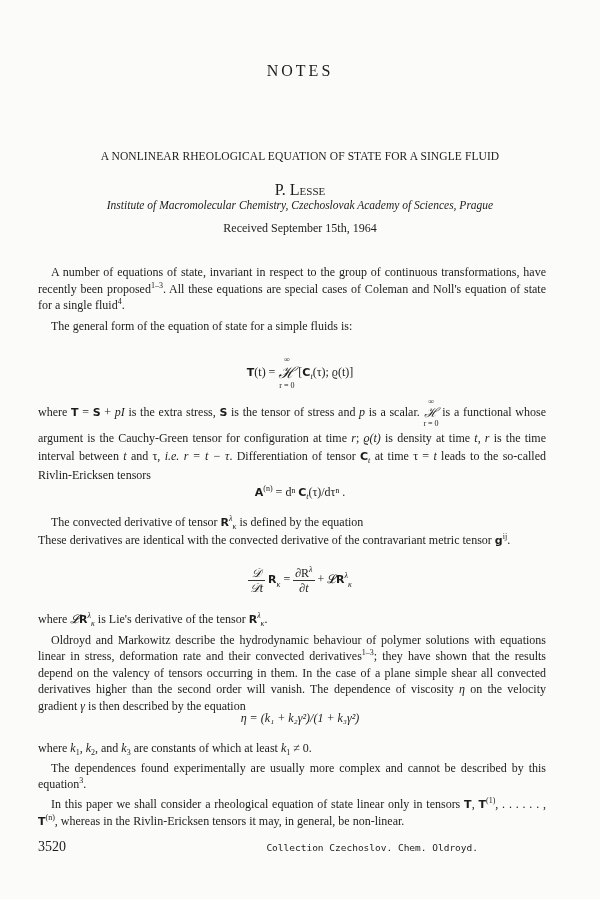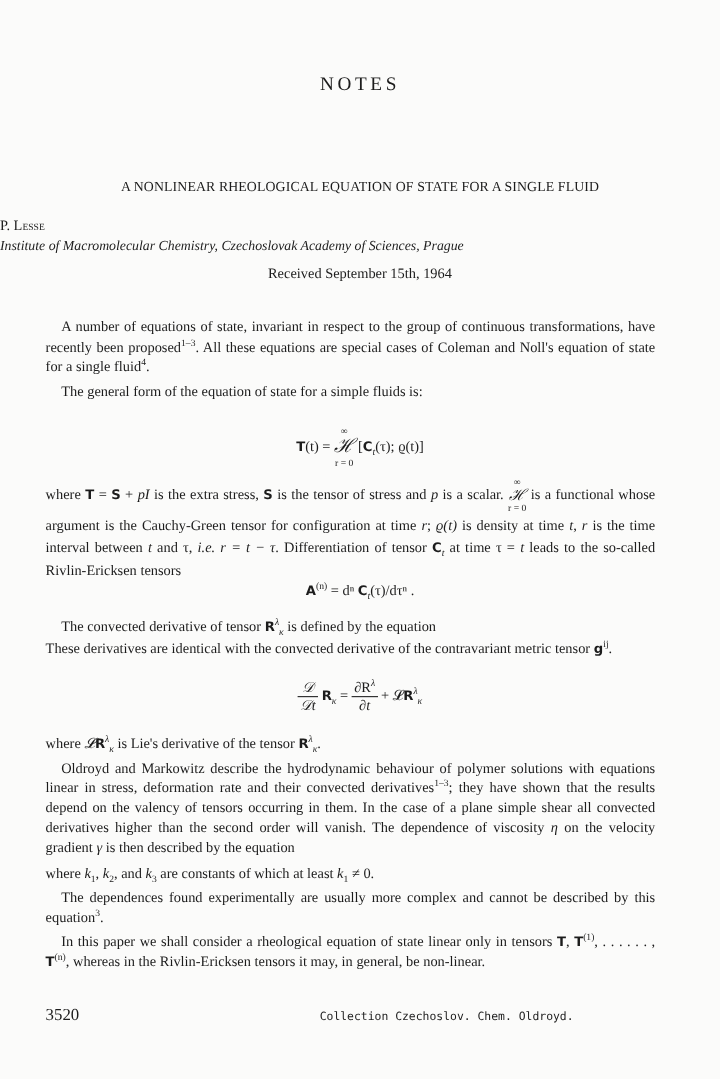--- a/index.html
+++ b/index.html
@@ -3,23 +3,23 @@
 <meta charset="utf-8">
 <style>
   html, body { margin: 0; padding: 0; background: #fbfbfa; }
   body { width: 600px; height: 899px; position: relative; overflow: hidden;
          font-family: "Liberation Serif", "DejaVu Serif", serif; color: #1c1c1c; }
   .page { position: absolute; left: 0; top: 0; width: 532px; height: 899px; }
   .section-title { position: absolute; top: 62px; left: 0; width: 600px; text-align: center;
                    font-size: 16px; letter-spacing: 3px; }
   .article-title { position: absolute; top: 150px; left: 0; width: 600px; text-align: center;
                    font-size: 11.5px; letter-spacing: 0.1px; }
-  .author { position: absolute; top: 181px; left: 0; width: 600px; font-size: 12px; }
+  .author { position: absolute; top: 181px; left: 0; width: 600px; text-align: center; font-size: 16px; }
   .author .sc { font-variant: small-caps; }
-  .affil { position: absolute; top: 199px; left: 0; width: 600px; text-align: left; font-size: 11.5px; font-style: italic; }
+  .affil { position: absolute; top: 199px; left: 0; width: 600px; text-align: center; font-size: 11.5px; font-style: italic; }
   .received { position: absolute; top: 221px; left: 0; width: 600px; text-align: center; font-size: 12px; }
   .body { position: absolute; left: 38px; width: 508px; font-size: 12px; line-height: 16.5px; text-align: justify; }
   .p { margin: 0; }
   .ind { text-indent: 13px; }
   .eq { position: absolute; left: 0; width: 600px; text-align: center; font-size: 12px; }
   .b { font-family: "DejaVu Sans", sans-serif; font-weight: bold; font-size: 11px; }
   .i { font-style: italic; }
   sup, sub { font-size: 8px; line-height: 0; }
   .stack { display: inline-block; vertical-align: middle; text-align: center; line-height: 10px; }
   .stack .s { font-size: 8px; display: block; }
@@ -69,22 +69,23 @@
     <span class="b">R</span><sub class="i">κ</sub><span> = </span>
     <span class="frac"><span class="n"><span>∂R</span><sup class="i">λ</sup></span><span class="d i">∂t</span></span>
     <span> + 𝓛</span><span class="b">R</span><sup class="i">λ</sup><sub class="i">κ</sub>
   </div>
 
   <div class="body" style="top:611px;">
     <p class="p"><span>where </span><span class="i">𝓛</span><span class="b">R</span><sup class="i">λ</sup><sub class="i">κ</sub><span> is Lie's derivative of the tensor </span><span class="b">R</span><sup class="i">λ</sup><sub class="i">κ</sub><span>.</span></p>
     <p class="p ind" style="margin-top:3px;"><span>Oldroyd and Markowitz describe the hydrodynamic behaviour of polymer solutions with equations linear in stress, deformation rate and their convected derivatives</span><sup>1–3</sup><span>; they have shown that the results depend on the valency of tensors occurring in them. In the case of a plane simple shear all convected derivatives higher than the second order will vanish. The dependence of viscosity </span><span class="i">η</span><span> on the velocity gradient </span><span class="i">γ</span><span> is then described by the equation</span></p>
   </div>
 
+  <div class="eq i" style="top:711px;">η = (k₁ + k₂γ²)/(1 + k₃γ²)</div>
 
-  <div class="body" style="top:720px;">
+  <div class="body" style="top:740px;">
     <p class="p"><span>where </span><span class="i">k</span><sub>1</sub><span>, </span><span class="i">k</span><sub>2</sub><span>, and </span><span class="i">k</span><sub>3</sub><span> are constants of which at least </span><span class="i">k</span><sub>1</sub><span> ≠ 0.</span></p>
     <p class="p ind" style="margin-top:3px;"><span>The dependences found experimentally are usually more complex and cannot be described by this equation</span><sup>3</sup><span>.</span></p>
     <p class="p ind" style="margin-top:3px;"><span>In this paper we shall consider a rheological equation of state linear only in tensors </span><span class="b">T</span>, <span class="b">T</span><sup>(1)</sup><span>, . . . . . . , </span><span class="b">T</span><sup>(n)</sup><span>, whereas in the Rivlin-Ericksen tensors it may, in general, be non-linear.</span></p>
   </div>
 
   <div class="footer-left">3520</div>
   <div class="footer-right">Collection Czechoslov. Chem. Oldroyd.</div>
 </div>
 
 </body></html>

